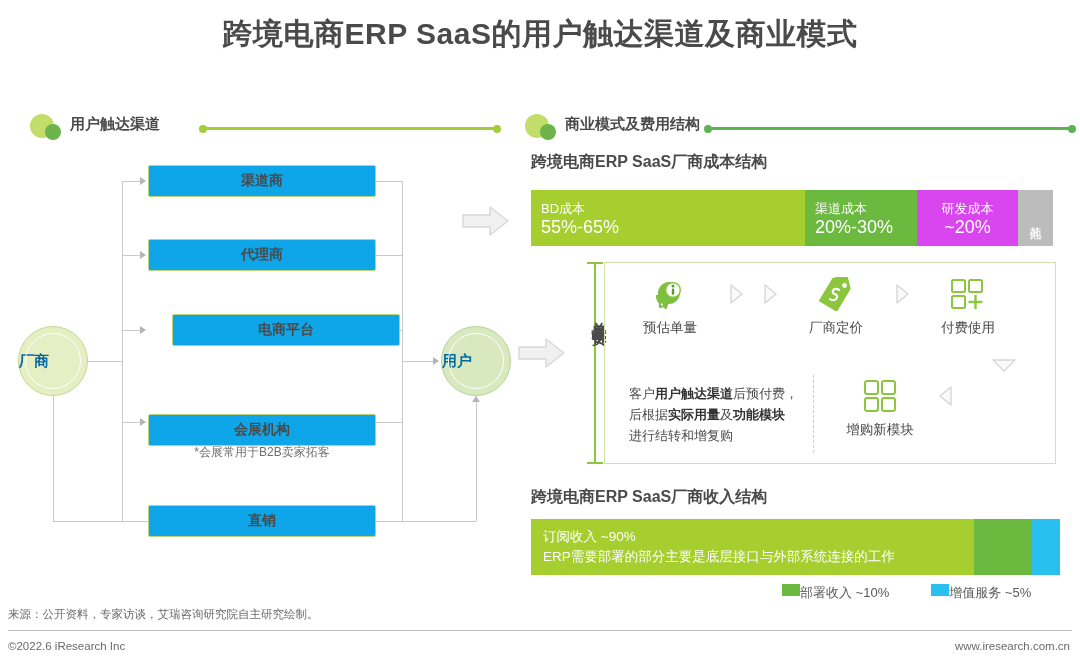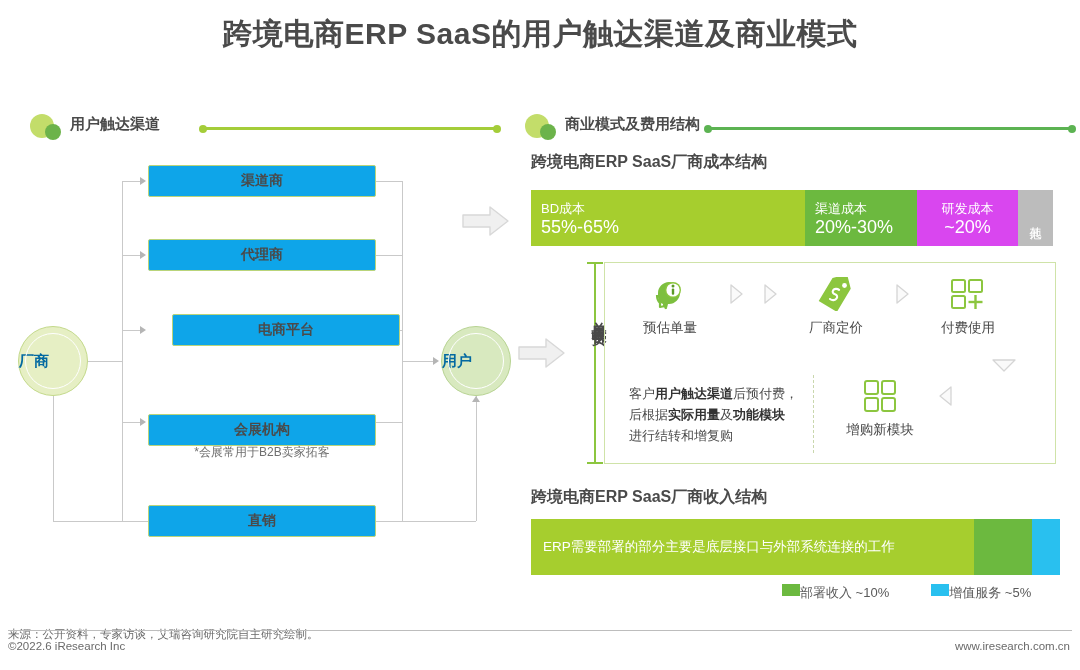--- a/index.html
+++ b/index.html
@@ -94,21 +94,21 @@
   .pitem .ic{height:42px;display:flex;align-items:center;justify-content:center;}
   .pitem .lb{font-size:13.5px;color:#4a4a4a;margin-top:4px;}
   .ptri{width:34px;height:42px;display:flex;align-items:center;justify-content:center;}
 
   .desc{font-size:13px;line-height:21px;color:#4a4a4a;}
   .desc b{font-weight:bold;color:#333;}
 
   .vdiv{position:absolute;border-left:1px dashed #c9d7ad;}
 
   
-  .src{position:absolute;left:8px;top:607px;font-size:11.5px;color:#6a6a6a;margin-top:20px;}
+  .src{position:absolute;left:8px;top:607px;font-size:11.5px;color:#6a6a6a;}
   .rule-f{position:absolute;left:8px;top:630px;width:1064px;height:1px;background:#bdbdbd;}
   .f-left{position:absolute;left:8px;top:640px;font-size:11.5px;color:#6a6a6a;}
   .f-right{position:absolute;right:10px;top:640px;font-size:11.5px;color:#6a6a6a;}
 </style>
 </head>
 <body>
 
 <div class="page">
 
   <div class="title">跨境电商ERP SaaS的用户触达渠道及商业模式</div>
@@ -328,20 +328,21 @@
           </svg>
       </div>
 
     </div>
   </div>
 
   <div class="sub-title" style="left:531px;top:487px;">跨境电商ERP SaaS厂商收入结构</div>
 
   <div class="revbar" style="left:531px;top:519px;width:539px;">
     <div class="main" style="width:443px;background:#a6ce2e;">
+      <div class="l1">订阅收入  ~90%</div>
       <div class="l2">ERP需要部署的部分主要是底层接口与外部系统连接的工作</div>
     </div>
     <div style="width:58px;background:#6cb93f;"></div>
     <div style="width:28px;background:#29c0ef;"></div>
   </div>
 
   <div class="legend" style="left:782px;top:584px;">
     <div class="item">
       <div class="sw" style="background:#6cb93f;"></div>
       <span>部署收入 ~10%</span>

